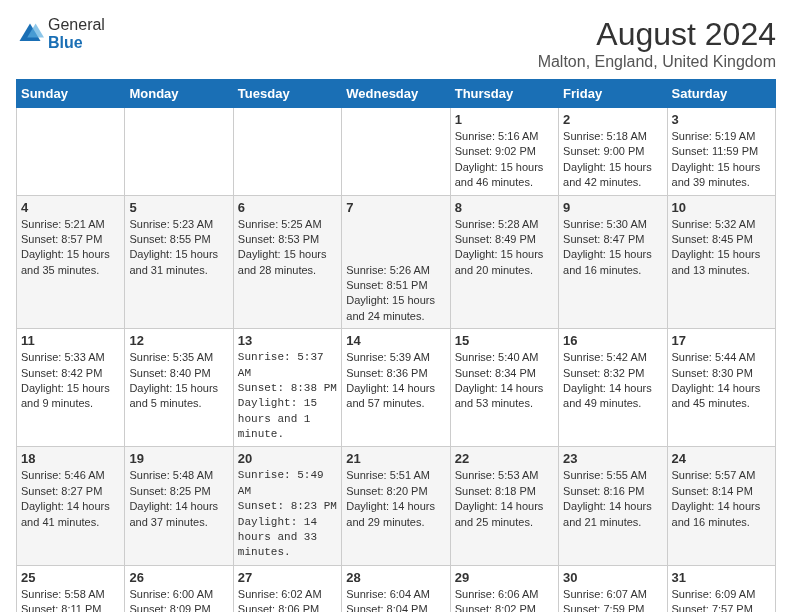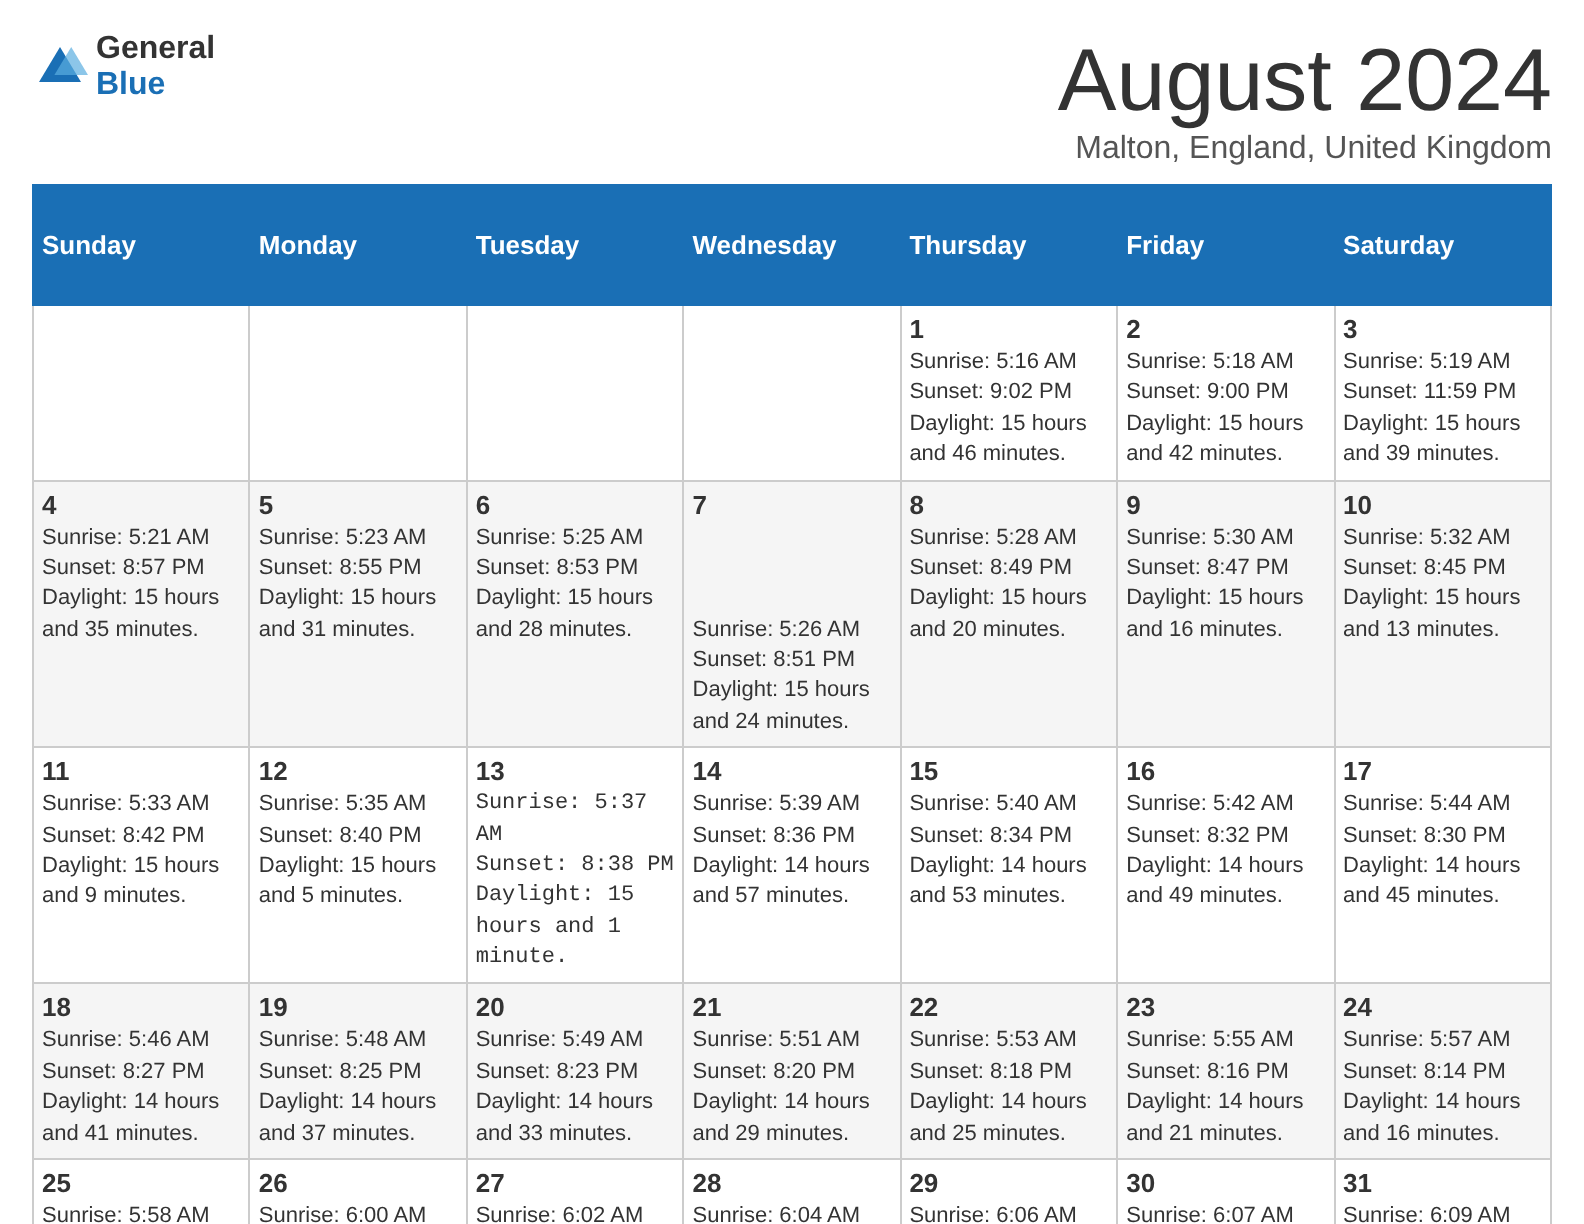--- a/index.html
+++ b/index.html
@@ -21,53 +21,53 @@
       align-items: center;
       gap: 4px;
     }
     .logo-text {
       display: flex;
       flex-direction: column;
       line-height: 1.1;
     }
     .logo-general {
       font-size: 16px;
-      font-weight: bold;
+      font-weight: normal;
       color: #333;
     }
     .logo-blue {
       font-size: 16px;
       font-weight: bold;
       color: #1a6fb5;
     }
     .logo-icon {
       width: 28px;
       height: 28px;
     }
     .title-section {
       text-align: right;
     }
     .main-title {
-      font-size: 44px;
+      font-size: 32px;
       font-weight: normal;
       color: #333;
     }
     .subtitle {
       font-size: 16px;
       color: #555;
     }
     .calendar {
       width: 100%;
       border-collapse: collapse;
       font-size: 11px;
     }
     .calendar thead th {
       background-color: #1a6fb5;
       color: #fff;
-      padding: 22px 4px;
+      padding: 6px 4px;
       text-align: left;
       font-size: 13px;
       font-weight: bold;
       border: 1px solid #1a6fb5;
     }
     .calendar tbody td {
       border: 1px solid #ccc;
       vertical-align: top;
       padding: 4px;
       width: calc(100% / 7);
@@ -259,21 +259,21 @@
 Daylight: 14 hours and 41 minutes.</div>
         </td>
         <td>
           <span class="day-number">19</span>
           <div class="day-info" style="white-space: pre-wrap;">Sunrise: 5:48 AM
 Sunset: 8:25 PM
 Daylight: 14 hours and 37 minutes.</div>
         </td>
         <td>
           <span class="day-number">20</span>
-          <div class="day-info" style="white-space: pre-wrap;">Sunrise: 5:49 AM
+          <div class="day-info" style="white-space: pre-wrap; font-family: Liberation Mono, monospace;">Sunrise: 5:49 AM
 Sunset: 8:23 PM
 Daylight: 14 hours and 33 minutes.</div>
         </td>
         <td>
           <span class="day-number">21</span>
           <div class="day-info" style="white-space: pre-wrap;">Sunrise: 5:51 AM
 Sunset: 8:20 PM
 Daylight: 14 hours and 29 minutes.</div>
         </td>
         <td>

